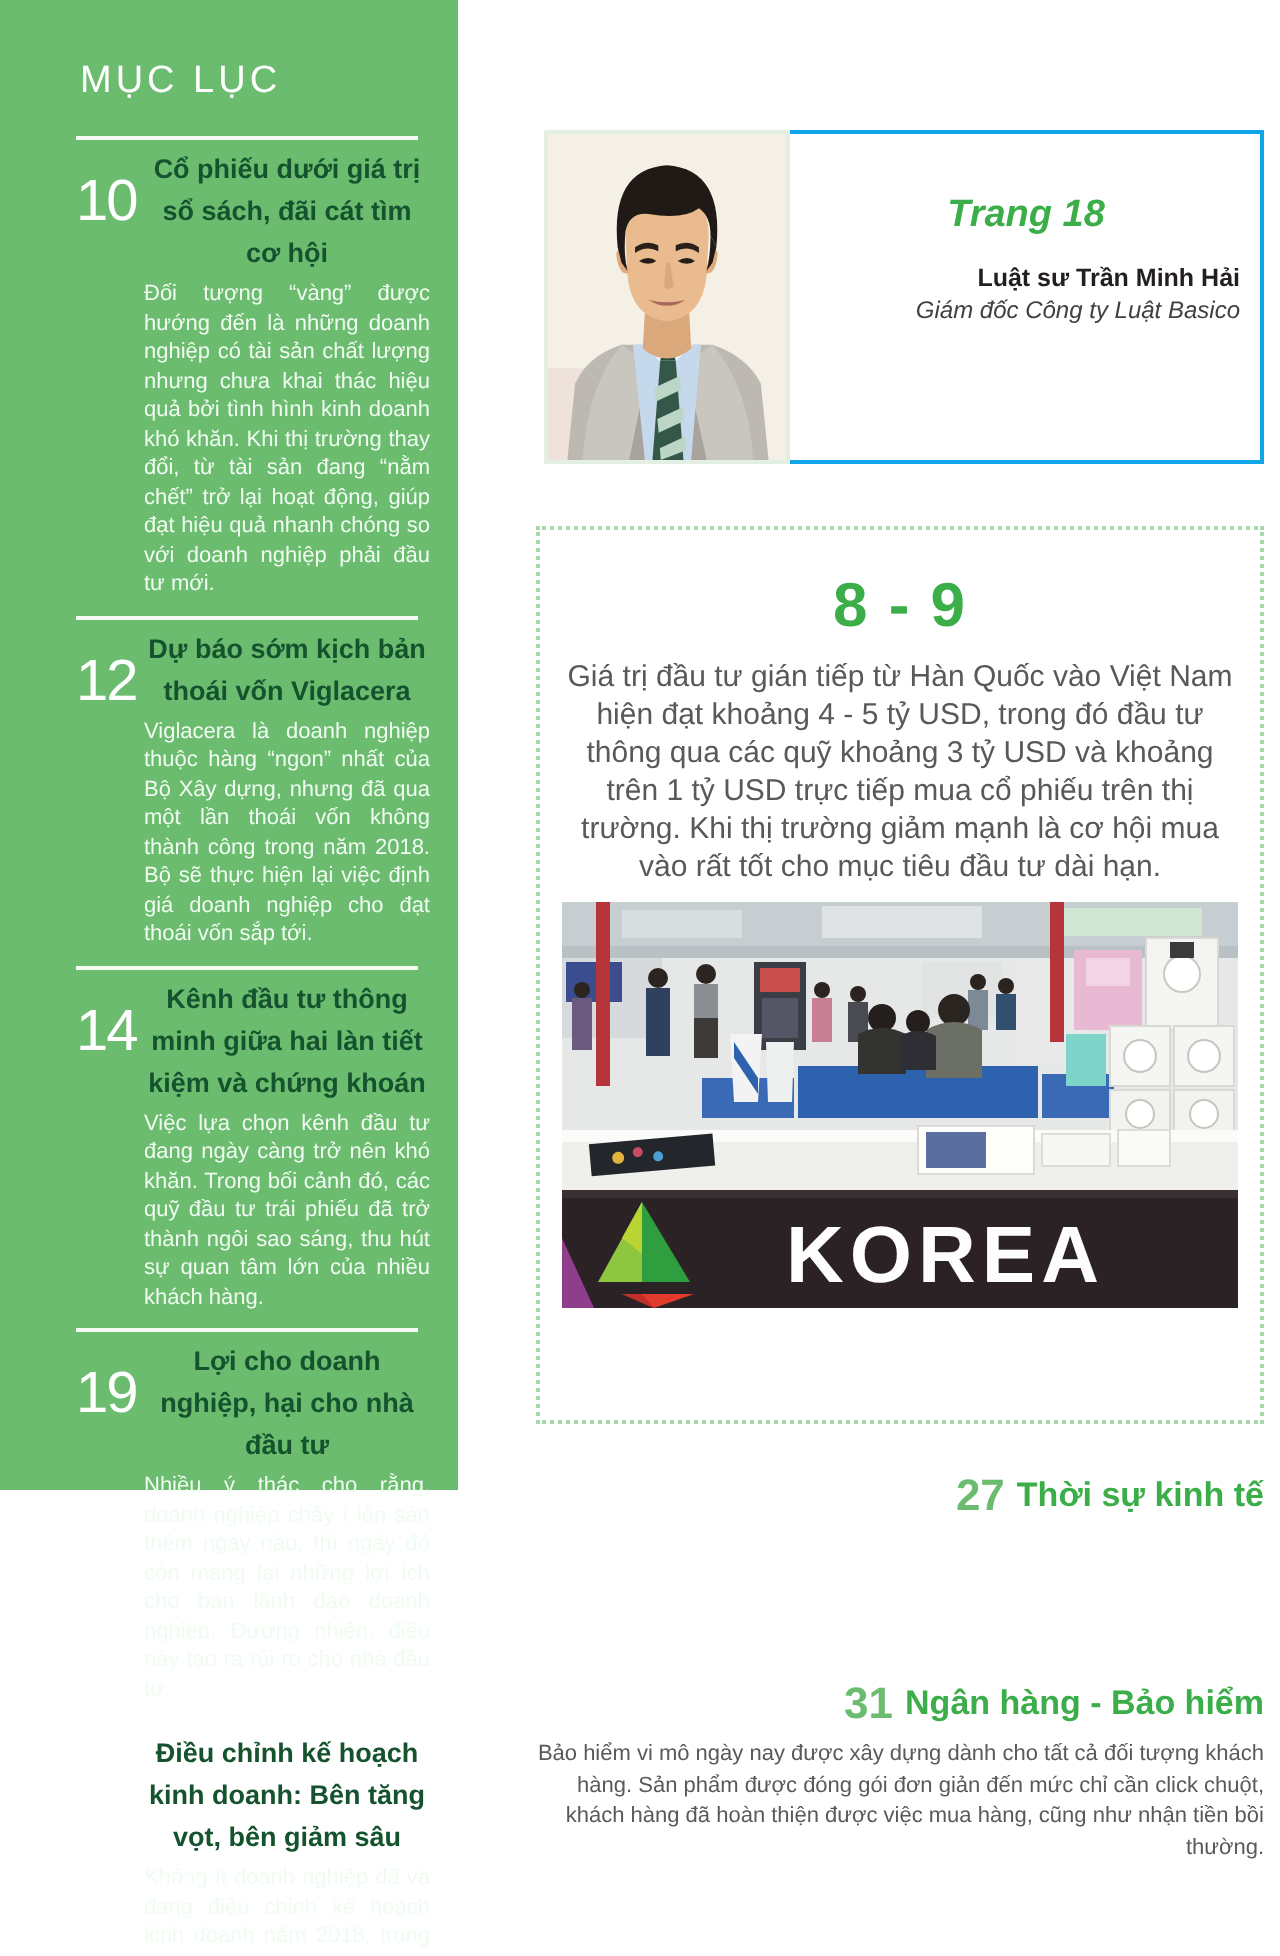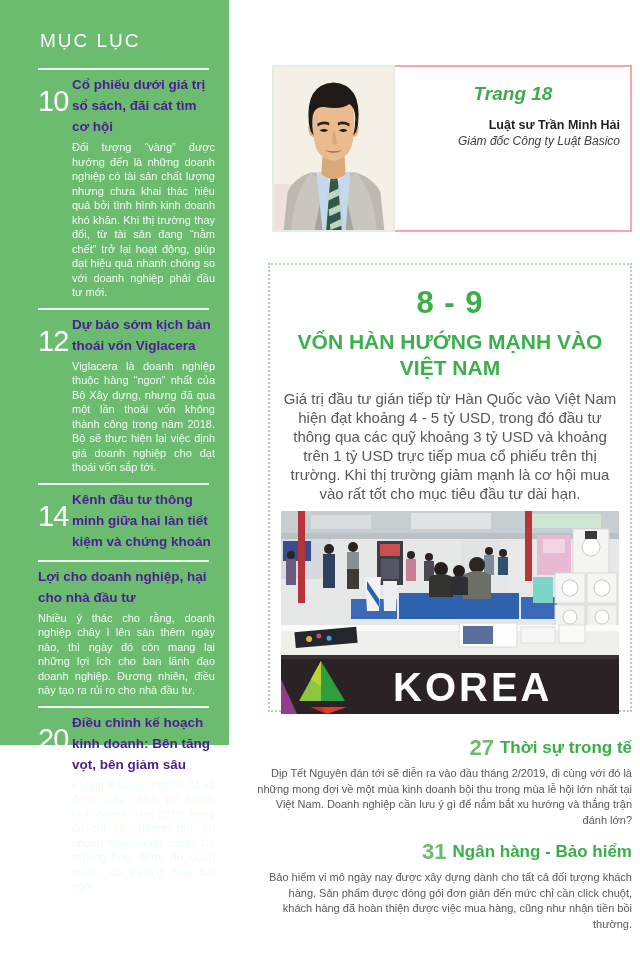--- a/index.html
+++ b/index.html
@@ -20,40 +20,40 @@
     color:#ffffff; font-weight:normal;
   }
   .s-item { }
   .s-rule { margin-left:38px; width:171px; border-top:2px solid rgba(255,255,255,.92); }
   .s-row  { display:flex; padding:2px 6px 8px 38px; }
   .s-num  {
     flex:none; width:34px; font-size:29px; font-weight:normal; line-height:1;
     margin-top:15px; letter-spacing:-1px; color:#ffffff;
   }
   .s-content { flex:1; padding-right:8px; }
-  .s-title { font-size:13.5px; font-weight:bold; line-height:21px; margin-top:2px; color:#4c1d95; }
+  .s-title { font-size:13.5px; font-weight:bold; line-height:21px; margin-top:2px; color:#14532d;text-align:center; }
   .s-body  {
     font-size:11px; line-height:14.5px; margin-top:3px; text-align:justify;
     color:#f0fcf1;
   }
   .s-footer {
     position:absolute; left:38px; top:924px; display:flex; align-items:center;
   }
   .pg-num { font-size:22px; font-weight:bold; line-height:1; color:#fff; }
   .pg-bar { width:3px; height:23px; background:#ffffff; margin:0 7px 0 12px; }
   .pg-meta { display:flex; flex-direction:row; }
   .pg-pub  { font-size:7.5px; font-weight:bold; letter-spacing:.5px; color:#fff; }
   .pg-date { font-size:7.5px; letter-spacing:2.2px; color:rgba(255,255,255,.85); margin-top:2px; }
 
   
   .quote-wrap { position:absolute; left:272px; top:65px; width:360px; height:167px; }
   .quote-box {
     position:absolute; left:68px; top:0; right:0; bottom:0;
-    border:2px solid #fca5a5; background:#ffffff;
-    padding:14px 10px 8px 64px;
+    border:2px solid #0ea5e9; background:#ffffff;
+    padding:28px 10px 8px 64px;
   }
   .portrait {
     position:absolute; left:0; top:0; width:123px; height:167px; z-index:2;
     border:2px solid #e2efe2; background:#f5f1e8;
   }
   .portrait svg { display:block; width:100%; height:100%; }
   .q-page { text-align:center; font-size:19px; font-weight:bold; font-style:italic; color:#3bae49; margin-top:2px; }
   .q-text {
     font-family:"Liberation Serif","DejaVu Serif",serif; font-style:italic;
     font-size:14px; line-height:15.5px; color:#231f20; text-align:justify; margin-top:9px;
@@ -108,27 +108,29 @@
       </div>
     </div>
   </div>
 
   <div class="s-item">
     <div class="s-rule"></div>
     <div class="s-row">
       <div class="s-num">14</div>
       <div class="s-content">
         <div class="s-title">Kênh đầu tư thông minh giữa hai làn tiết kiệm và chứng khoán</div>
-      </div>
-    </div>
-  </div>
-
-  <div class="s-item">
-    <div class="s-rule"></div>
-    <div class="s-row">
+        <div class="s-body">Việc lựa chọn kênh đầu tư đang ngày càng trở nên khó khăn. Trong bối cảnh đó, các quỹ đầu tư trái phiếu đã trở thành ngôi sao sáng, thu hút sự quan tâm lớn của nhiều khách hàng.</div>
+      </div>
+    </div>
+  </div>
+
+  <div class="s-item">
+    <div class="s-rule"></div>
+    <div class="s-row">
+      <div class="s-num">19</div>
       <div class="s-content">
         <div class="s-title">Lợi cho doanh nghiệp, hại cho nhà đầu tư</div>
         <div class="s-body">Nhiều ý thác cho rằng, doanh nghiệp chây ì lên sàn thêm ngày nào, thì ngày đó còn mang lại những lợi ích cho ban lãnh đạo doanh nghiệp. Đương nhiên, điều này tạo ra rủi ro cho nhà đầu tư.</div>
       </div>
     </div>
   </div>
 
   <div class="s-item">
     <div class="s-rule"></div>
     <div class="s-row">
@@ -196,21 +198,20 @@
 
       <path d="M61 66 L60 78 Q62 81 65 78 L63 66 Z" fill="#dba87c"></path>
 
       <path d="M52 85 Q61.5 91 71 85 Q61.5 87.5 52 85 Z" fill="#a9695c"></path>
     </svg>
   </div>
 </section>
 
 <section class="feature-box">
   <div class="f-page">8 - 9</div>
-  <h2 class="f-title">VỐN HÀN HƯỚNG MẠNH VÀO VIỆT NAM</h2>
   <p class="f-body">Giá trị đầu tư gián tiếp từ Hàn Quốc vào Việt Nam hiện đạt khoảng 4 - 5 tỷ USD, trong đó đầu tư thông qua các quỹ khoảng 3 tỷ USD và khoảng trên 1 tỷ USD trực tiếp mua cổ phiếu trên thị trường. Khi thị trường giảm mạnh là cơ hội mua vào rất tốt cho mục tiêu đầu tư dài hạn.</p>
   <svg class="f-photo" viewBox="0 0 338 203" preserveAspectRatio="none">
 
     <rect x="0" y="0" width="338" height="120" fill="#e6e8e8"></rect>
     <rect x="0" y="0" width="338" height="26" fill="#c7ced1"></rect>
     <rect x="0" y="22" width="338" height="6" fill="#b9c1c5"></rect>
     <rect x="30" y="4" width="60" height="14" fill="#d8dddf"></rect>
     <rect x="130" y="2" width="80" height="16" fill="#dfe3e4"></rect>
     <rect x="250" y="3" width="70" height="14" fill="#cfe7d2"></rect>
 
@@ -295,23 +296,22 @@
     <path d="M40 150 L30 168 L40 176 Z" fill="#b9d433"></path>
     <path d="M30 196 L46 203 L66 196 Z" fill="#e23b2e"></path>
     <path d="M30 196 L46 203 L40 196 Z" fill="#c03028"></path>
 
     <text x="112" y="190" font-family="Liberation Sans, DejaVu Sans, sans-serif" font-size="40" font-weight="bold" letter-spacing="3" fill="#fdfdfd">KOREA</text>
   </svg>
 </section>
 
 <section class="section sec-27">
   <div class="sec-head">
-    <span class="sec-num">27</span><span class="sec-title">Thời sự trong tế</span>
-  </div>
-  <p class="sec-body">Dịp Tết Nguyên đán tới sẽ diễn ra vào đầu tháng 2/2019, đi cùng với đó là những mong đợi về một mùa kinh doanh bội thu trong mùa lễ hội lớn nhất tại Việt Nam. Doanh nghiệp cần lưu ý gì để nắm bắt xu hướng và thắng trận đánh lớn?</p>
+    <span class="sec-num">27</span><span class="sec-title">Thời sự kinh tế</span>
+  </div>
 </section>
 
 <section class="section sec-31">
   <div class="sec-head">
     <span class="sec-num">31</span><span class="sec-title">Ngân hàng - Bảo hiểm</span>
   </div>
   <p class="sec-body">Bảo hiểm vi mô ngày nay được xây dựng dành cho tất cả đối tượng khách hàng. Sản phẩm được đóng gói đơn giản đến mức chỉ cần click chuột, khách hàng đã hoàn thiện được việc mua hàng, cũng như nhận tiền bồi thường.</p>
 </section>
 
 </body></html>

